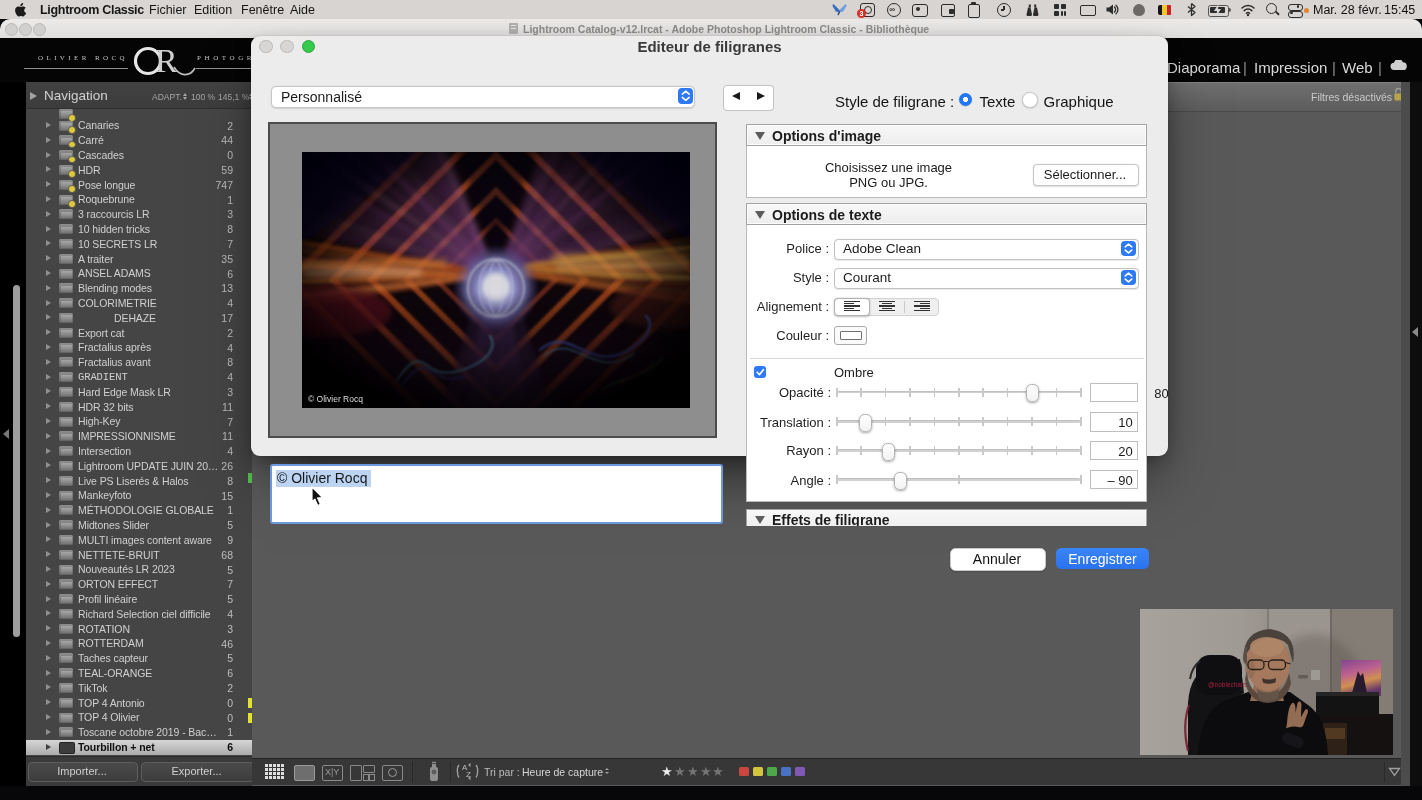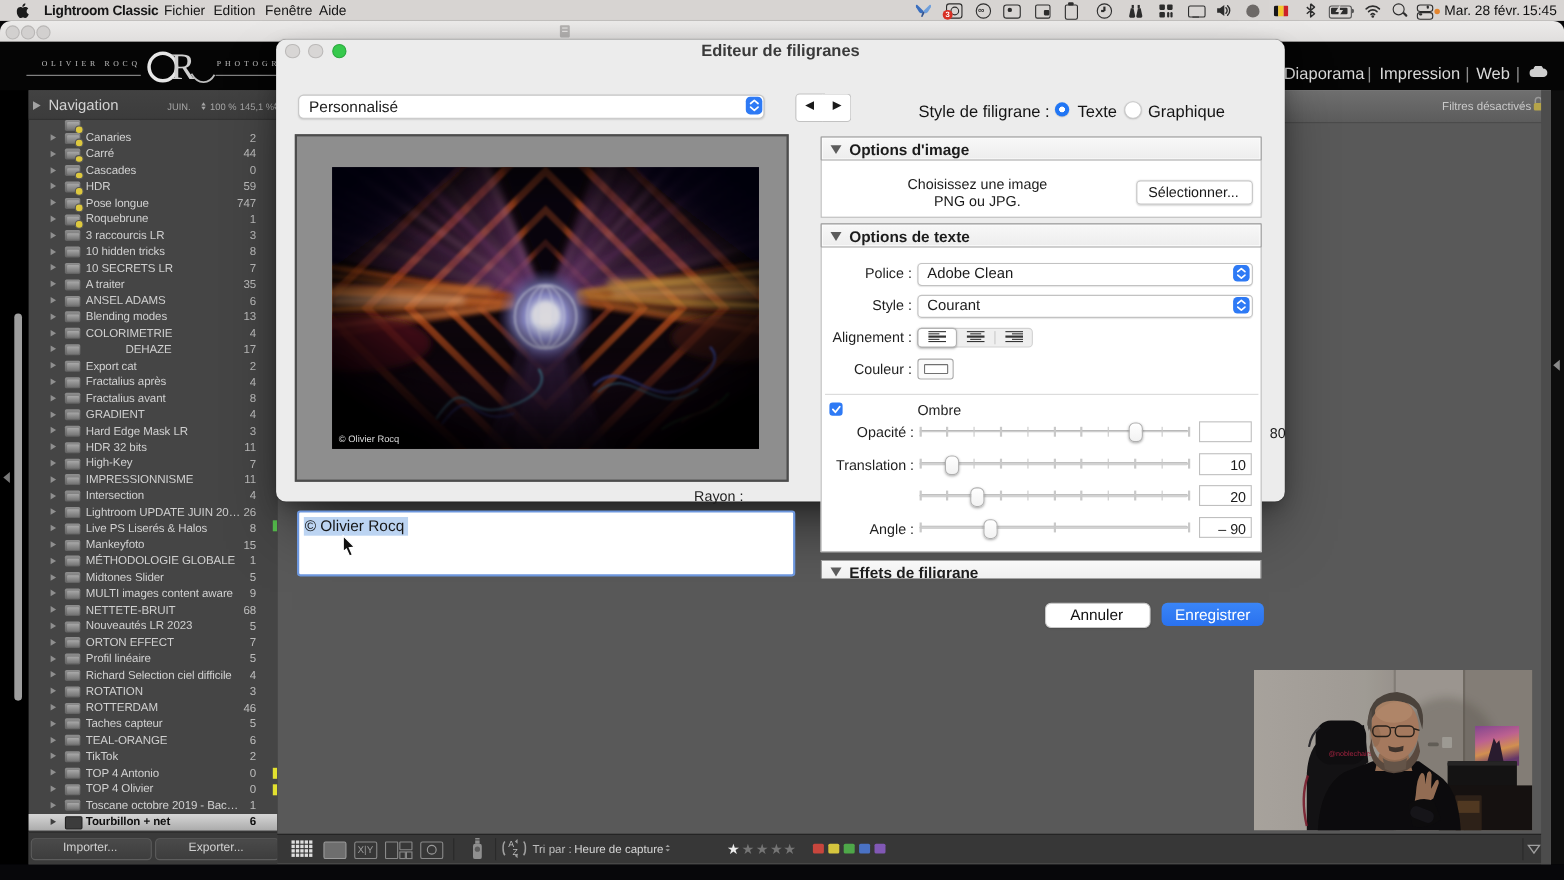--- a/index.html
+++ b/index.html
@@ -110,20 +110,21 @@
 <div class="tx" style="left:1313px;top:3px;font-size:12.5px;color:#111;">Mar. 28 févr.</div>
 <div class="tx" style="left:1384px;top:3px;font-size:12.5px;color:#111;">15:45</div>
 <div class="a" style="left:0;top:19px;width:1422px;height:767px;background:#000;border-radius:10px 10px 0 0;overflow:hidden;">
 <div class="a" style="left:0;top:0;width:1422px;height:19px;background:linear-gradient(#ecebea,#e0dedd);border-bottom:1px solid #b6b4b3;"></div>
 <div class="a" style="left:4.5px;top:3.5px;width:11px;height:11px;border-radius:50%;background:#d2d0cf;border:0.5px solid #b9b7b6;"></div>
 <div class="a" style="left:18.5px;top:3.5px;width:11px;height:11px;border-radius:50%;background:#d2d0cf;border:0.5px solid #b9b7b6;"></div>
 <div class="a" style="left:32.5px;top:3.5px;width:11px;height:11px;border-radius:50%;background:#d2d0cf;border:0.5px solid #b9b7b6;"></div>
 <div class="a" style="left:509px;top:3.5px;width:9px;height:11px;background:#b2b0af;border-radius:1px;"></div>
     <div class="a" style="left:511px;top:6px;width:5px;height:1.3px;background:#e8e7e6;"></div>
     <div class="a" style="left:511px;top:8.5px;width:5px;height:1.3px;background:#e8e7e6;"></div>
+<div class="tx" style="left:523px;top:3.5px;font-size:10.5px;font-weight:700;color:#8d8b8a;letter-spacing:0px;">Lightroom Catalog-v12.lrcat - Adobe Photoshop Lightroom Classic - Bibliothèque</div>
 <div class="a" style="left:0;top:19px;width:1422px;height:44px;background:#050505;"></div>
 <div class="tx" style="left:38px;top:35px;font-size:7px;letter-spacing:3.4px;color:#c0c0c0;font-family:'Liberation Serif',serif;">OLIVIER ROCQ</div>
 <div class="tx" style="left:197px;top:35px;font-size:7px;letter-spacing:3.6px;color:#c0c0c0;font-family:'Liberation Serif',serif;">PHOTOGRAPH</div>
 <div class="a" style="left:24px;top:48.5px;width:104px;height:1px;background:#8f8f8f;"></div>
 <div class="a" style="left:196px;top:48.5px;width:56px;height:1px;background:#8f8f8f;"></div>
 <svg class="a" style="left:128px;top:22px" width="70" height="40" viewBox="0 0 70 40">
       <circle cx="20" cy="20" r="12.5" fill="none" stroke="#e6e6e6" stroke-width="3.2"></circle>
       <text x="27" y="31" font-family="Liberation Serif,serif" font-size="34" fill="#cfcfcf">R</text>
       <path d="M46 26 C52 36, 62 36, 67 27" stroke="#bdbdbd" stroke-width="1.6" fill="none"></path>
     </svg>
@@ -134,21 +135,21 @@
 <div class="tx" style="left:1342px;top:39.5px;font-size:15px;color:#d9d9d9;">Web</div>
 <div class="tx" style="left:1378px;top:39.5px;font-size:15px;color:#8c8c8c;">|</div>
 <svg class="a" style="left:1390px;top:41px" width="17" height="11" viewBox="0 0 18 12">
       <path d="M4.5 11a4 4 0 0 1-.4-8 5 5 0 0 1 9.6-.6A3.6 3.6 0 0 1 13.8 11z" fill="#cfcfcf"></path>
     </svg>
 </div>
 <div class="a" style="left:26px;top:82px;width:226px;height:704px;background:#454545;"></div>
 <div class="a" style="left:26px;top:82px;width:226px;height:26px;background:linear-gradient(#424242,#3c3c3c);border-bottom:1px solid #303030;"></div>
 <div class="a" style="left:30px;top:91.5px;width:0;height:0;border-left:7px solid #a2a2a2;border-top:4.5px solid transparent;border-bottom:4.5px solid transparent;"></div>
 <div class="tx" style="left:44px;top:88px;font-size:13.5px;color:#d2d2d2;">Navigation</div>
-<div class="tx" style="left:152px;top:91.5px;font-size:8.5px;color:#a6a6a6;">JUIN.</div>
+<div class="tx" style="left:152px;top:91.5px;font-size:8.5px;color:#a6a6a6;">ADAPT.</div>
 <div class="a" style="left:183px;top:93px;width:0;height:0;border-bottom:3.2px solid #a6a6a6;border-left:2.6px solid transparent;border-right:2.6px solid transparent;"></div>
 <div class="a" style="left:183px;top:97.4px;width:0;height:0;border-top:3.2px solid #a6a6a6;border-left:2.6px solid transparent;border-right:2.6px solid transparent;"></div>
 <div class="tx" style="left:191px;top:91.5px;font-size:8.5px;color:#a6a6a6;">100 %</div>
 <div class="tx" style="left:218px;top:91.5px;font-size:8.5px;color:#a6a6a6;">145,1 %</div>
 <div class="a" style="left:249px;top:93px;width:0;height:0;border-bottom:3.2px solid #a6a6a6;border-left:2.6px solid transparent;border-right:2.6px solid transparent;"></div>
 <div class="a" style="left:249px;top:97.4px;width:0;height:0;border-top:3.2px solid #a6a6a6;border-left:2.6px solid transparent;border-right:2.6px solid transparent;"></div>
 <div class="a" style="left:59px;top:108.5px;width:14px;height:10px;background:linear-gradient(#8e8e8e,#636363);border-radius:1.5px;"></div>
 <div class="a" style="left:60.5px;top:111.0px;width:11px;height:6.5px;background:linear-gradient(#a8a8a8,#747474);border-radius:1px;"></div>
 <div class="a" style="left:68px;top:114.0px;width:5.5px;height:5.5px;background:#ddc83e;border-radius:50%;border:0.5px solid #555;"></div>
 <div class="a" style="left:46px;top:121.9px;width:0;height:0;border-left:5.5px solid #8f8f8f;border-top:3.8px solid transparent;border-bottom:3.8px solid transparent;"></div>
@@ -238,21 +239,21 @@
 <div class="tx" style="left:78px;top:341.3px;font-size:10.5px;font-weight:400;color:#d0d0d0;letter-spacing:-0.1px;">Fractalius après</div>
 <div class="tx" style="right:1189px;top:341.5px;font-size:10.5px;font-weight:400;color:#bdbdbd;">4</div>
 <div class="a" style="left:46px;top:358.7px;width:0;height:0;border-left:5.5px solid #8f8f8f;border-top:3.8px solid transparent;border-bottom:3.8px solid transparent;"></div>
 <div class="a" style="left:59px;top:357.3px;width:14px;height:10px;background:linear-gradient(#8e8e8e,#636363);border-radius:1.5px;"></div>
 <div class="a" style="left:60.5px;top:359.8px;width:11px;height:6.5px;background:linear-gradient(#a8a8a8,#747474);border-radius:1px;"></div>
 <div class="tx" style="left:78px;top:356.1px;font-size:10.5px;font-weight:400;color:#d0d0d0;letter-spacing:-0.1px;">Fractalius avant</div>
 <div class="tx" style="right:1189px;top:356.3px;font-size:10.5px;font-weight:400;color:#bdbdbd;">8</div>
 <div class="a" style="left:46px;top:373.5px;width:0;height:0;border-left:5.5px solid #8f8f8f;border-top:3.8px solid transparent;border-bottom:3.8px solid transparent;"></div>
 <div class="a" style="left:59px;top:372.1px;width:14px;height:10px;background:linear-gradient(#8e8e8e,#636363);border-radius:1.5px;"></div>
 <div class="a" style="left:60.5px;top:374.6px;width:11px;height:6.5px;background:linear-gradient(#a8a8a8,#747474);border-radius:1px;"></div>
-<div class="tx" style="left:78px;top:370.9px;font-size:10.5px;font-weight:400;color:#d0d0d0;letter-spacing:-0.1px;">GRADIENT</div>
+<div class="tx" style="left:78px;top:370.9px;font-size:10.5px;font-weight:400;color:#d0d0d0;letter-spacing:-0.1px;font-family:Liberation Mono, monospace;">GRADIENT</div>
 <div class="tx" style="right:1189px;top:371.1px;font-size:10.5px;font-weight:400;color:#bdbdbd;">4</div>
 <div class="a" style="left:46px;top:388.3px;width:0;height:0;border-left:5.5px solid #8f8f8f;border-top:3.8px solid transparent;border-bottom:3.8px solid transparent;"></div>
 <div class="a" style="left:59px;top:386.90000000000003px;width:14px;height:10px;background:linear-gradient(#8e8e8e,#636363);border-radius:1.5px;"></div>
 <div class="a" style="left:60.5px;top:389.40000000000003px;width:11px;height:6.5px;background:linear-gradient(#a8a8a8,#747474);border-radius:1px;"></div>
 <div class="tx" style="left:78px;top:385.7px;font-size:10.5px;font-weight:400;color:#d0d0d0;letter-spacing:-0.1px;">Hard Edge Mask LR</div>
 <div class="tx" style="right:1189px;top:385.9px;font-size:10.5px;font-weight:400;color:#bdbdbd;">3</div>
 <div class="a" style="left:46px;top:403.1px;width:0;height:0;border-left:5.5px solid #8f8f8f;border-top:3.8px solid transparent;border-bottom:3.8px solid transparent;"></div>
 <div class="a" style="left:59px;top:401.7px;width:14px;height:10px;background:linear-gradient(#8e8e8e,#636363);border-radius:1.5px;"></div>
 <div class="a" style="left:60.5px;top:404.2px;width:11px;height:6.5px;background:linear-gradient(#a8a8a8,#747474);border-radius:1px;"></div>
 <div class="tx" style="left:78px;top:400.5px;font-size:10.5px;font-weight:400;color:#d0d0d0;letter-spacing:-0.1px;">HDR 32 bits</div>
@@ -791,21 +792,21 @@
     <div class="a" style="left:682.6px;top:381.3px;width:1.5px;height:9px;background:#c9c9c9;"></div>
     <div class="a" style="left:707.0px;top:381.3px;width:1.5px;height:9px;background:#c9c9c9;"></div>
     <div class="a" style="left:731.4px;top:381.3px;width:1.5px;height:9px;background:#c9c9c9;"></div>
     <div class="a" style="left:755.8px;top:381.3px;width:1.5px;height:9px;background:#c9c9c9;"></div>
     <div class="a" style="left:780.2px;top:381.3px;width:1.5px;height:9px;background:#c9c9c9;"></div>
     <div class="a" style="left:804.6px;top:381.3px;width:1.5px;height:9px;background:#c9c9c9;"></div>
     <div class="a" style="left:829.0px;top:381.3px;width:1.5px;height:9px;background:#c9c9c9;"></div>
 <div class="a" style="left:607.6px;top:377.8px;width:11px;height:16px;background:linear-gradient(#fff,#f2f2f2);border:0.5px solid #b0b0b0;border-radius:5.5px;box-shadow:0 1px 2.5px rgba(0,0,0,.35);"></div>
 <div class="a" style="left:838.8px;top:376.1px;width:48px;height:19.5px;background:#fff;border:1px solid #bfbfbf;box-sizing:border-box;"></div>
 <div class="tx" style="left:838.8px;top:379.2px;width:43px;text-align:right;font-size:13px;color:#1b1b1b;">10</div>
-<div class="tx" style="left:380px;top:407.4px;width:200px;font-size:13px;color:#1f1f1f;">Rayon :</div>
+<div class="tx" style="left:380px;top:407.4px;width:200px;text-align:right;font-size:13px;color:#1f1f1f;">Rayon :</div>
 <div class="a" style="left:585px;top:413.0px;width:244px;height:2.5px;background:#d3d3d3;border-radius:1.5px;box-shadow:inset 0 0.5px 1px rgba(0,0,0,.18);"></div>
 <div class="a" style="left:585.0px;top:410.0px;width:1.5px;height:9px;background:#c9c9c9;"></div>
     <div class="a" style="left:609.4px;top:410.0px;width:1.5px;height:9px;background:#c9c9c9;"></div>
     <div class="a" style="left:633.8px;top:410.0px;width:1.5px;height:9px;background:#c9c9c9;"></div>
     <div class="a" style="left:658.2px;top:410.0px;width:1.5px;height:9px;background:#c9c9c9;"></div>
     <div class="a" style="left:682.6px;top:410.0px;width:1.5px;height:9px;background:#c9c9c9;"></div>
     <div class="a" style="left:707.0px;top:410.0px;width:1.5px;height:9px;background:#c9c9c9;"></div>
     <div class="a" style="left:731.4px;top:410.0px;width:1.5px;height:9px;background:#c9c9c9;"></div>
     <div class="a" style="left:755.8px;top:410.0px;width:1.5px;height:9px;background:#c9c9c9;"></div>
     <div class="a" style="left:780.2px;top:410.0px;width:1.5px;height:9px;background:#c9c9c9;"></div>

